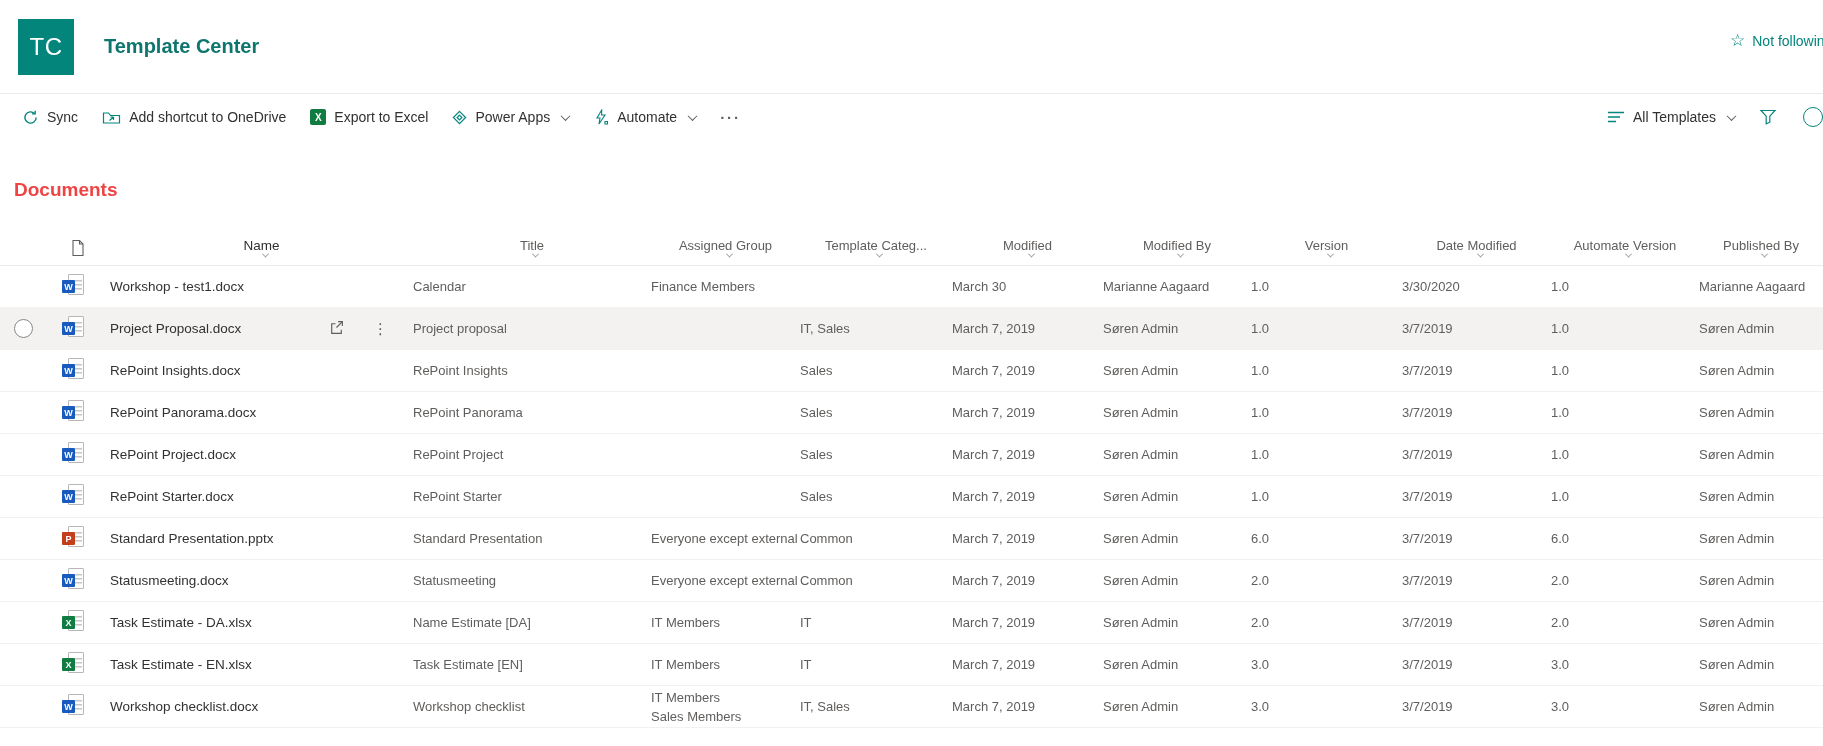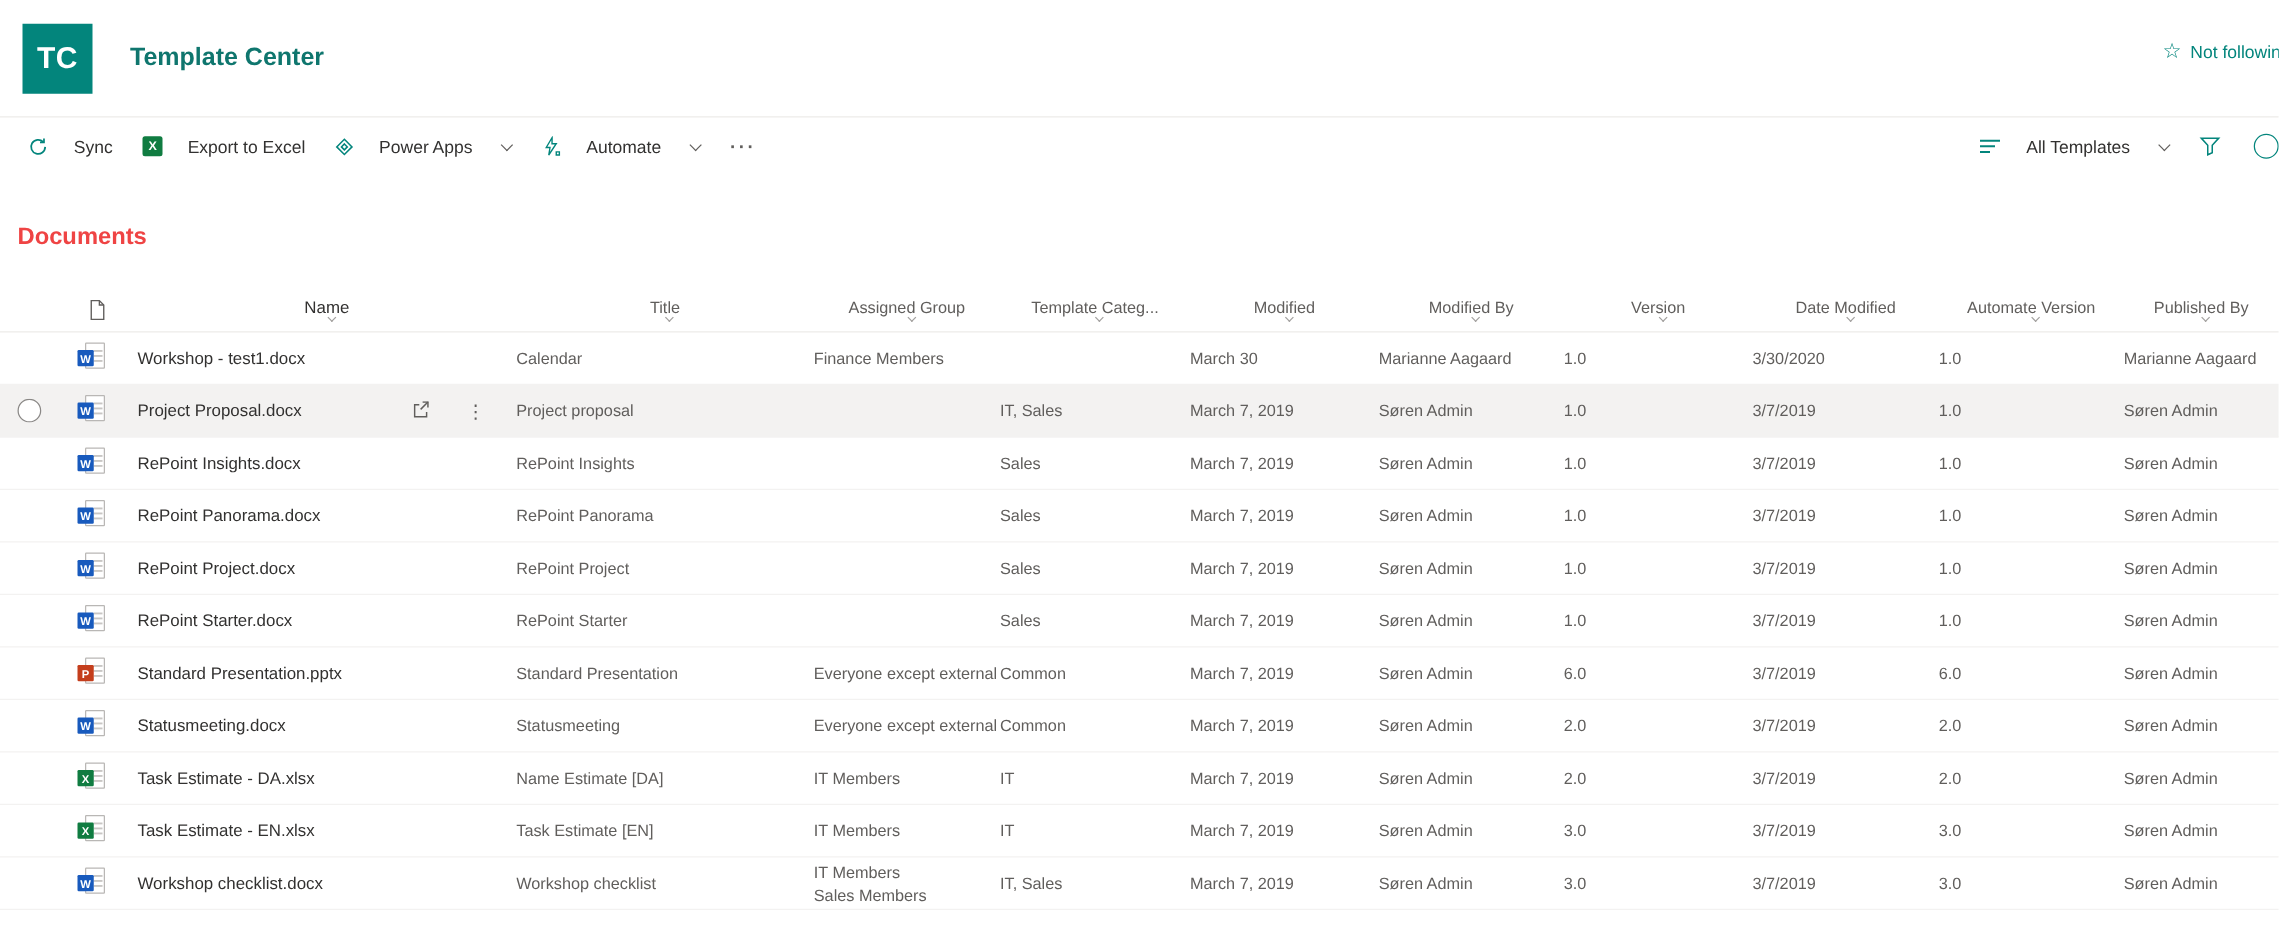--- a/index.html
+++ b/index.html
@@ -2,30 +2,30 @@
 <html><head>
 <meta charset="utf-8">
 <style>
   * { margin:0; padding:0; box-sizing:border-box; }
   html,body { width:1823px; height:746px; overflow:hidden; background:#fff;
     font-family:"Liberation Sans","DejaVu Sans",sans-serif; color:#323130; }
 
   
   .site-header { position:relative; height:93px; display:flex; align-items:center; padding-left:18px; }
   .logo { width:56px; height:56px; display:flex; align-items:center; justify-content:center;
-          color:#fff; font-size:24px; font-weight:bold; letter-spacing:.5px; }
+          color:#fff; font-size:24px; font-weight:normal; letter-spacing:.5px; }
   .site-title { font-size:20px; font-weight:600; color:#0f766e; margin-left:30px; }
   .follow { position:absolute; left:1730px; top:32px; display:flex; align-items:center; gap:7px;
             font-size:14px; white-space:nowrap; cursor:pointer; }
   .star { font-size:17px; line-height:1; }
 
   
   .command-bar { height:47px; border-top:1px solid #edebe9; display:flex; align-items:center;
                  padding:0 0 0 10px; position:relative; }
-  .cb-item { display:flex; align-items:center; gap:20px; font-size:14px; color:#323130;
+  .cb-item { display:flex; align-items:center; gap:8px; font-size:14px; color:#323130;
              padding:0 12px; height:100%; cursor:pointer; white-space:nowrap; }
   .cb-ic { display:flex; align-items:center; }
   .chev { display:inline-block; width:7px; height:7px; border-right:1.3px solid #605e5c;
           border-bottom:1.3px solid #605e5c; transform:rotate(45deg) translate(-1px,-1px); margin-left:4px; }
   .more-dots { font-size:15px; font-weight:bold; color:#605e5c; letter-spacing:2px; }
   .xl-box { width:16px; height:16px; background:#107c41; border-radius:2px; color:#fff;
             font-size:10px; font-weight:bold; display:flex; align-items:center; justify-content:center; }
   .cb-right { margin-left:auto; display:flex; align-items:center; }
   .partial-circle { width:20px; height:20px; border-radius:50%; border:1.5px solid; margin-left:14px; flex:none; }
 
@@ -83,20 +83,29 @@
   <div class="cb-item">
     <span class="cb-ic accent" style="color: rgb(3, 133, 124);">
       <svg width="17" height="17" viewBox="0 0 16 16" fill="none" stroke="currentColor" stroke-width="1.3">
         <path d="M13.3 8a5.3 5.3 0 1 1-1.5-3.7"></path>
           <path d="M12.4 1.6v3h-3"></path>
       </svg>
     </span>
     <span>Sync</span>
   </div>
 
+  <div class="cb-item">
+    <span class="cb-ic accent" style="color: rgb(3, 133, 124);">
+      <svg width="19" height="16" viewBox="0 0 19 16" fill="none" stroke="currentColor" stroke-width="1.2">
+        <path d="M1.5 4.5v9.5h16V6.5h-9l-2-2.5h-5z"></path>
+          <path d="M7.5 11.5l4-3.5M11.5 8h-3M11.5 8v3"></path>
+      </svg>
+    </span>
+    <span>Add shortcut to OneDrive</span>
+  </div>
 
   <div class="cb-item">
     <span class="cb-ic">
         <span class="xl-box" style="background: rgb(16, 124, 65);">X</span>
       </span>
     <span>Export to Excel</span>
   </div>
 
   <div class="cb-item">
     <span class="cb-ic accent" style="color: rgb(3, 133, 124);">

